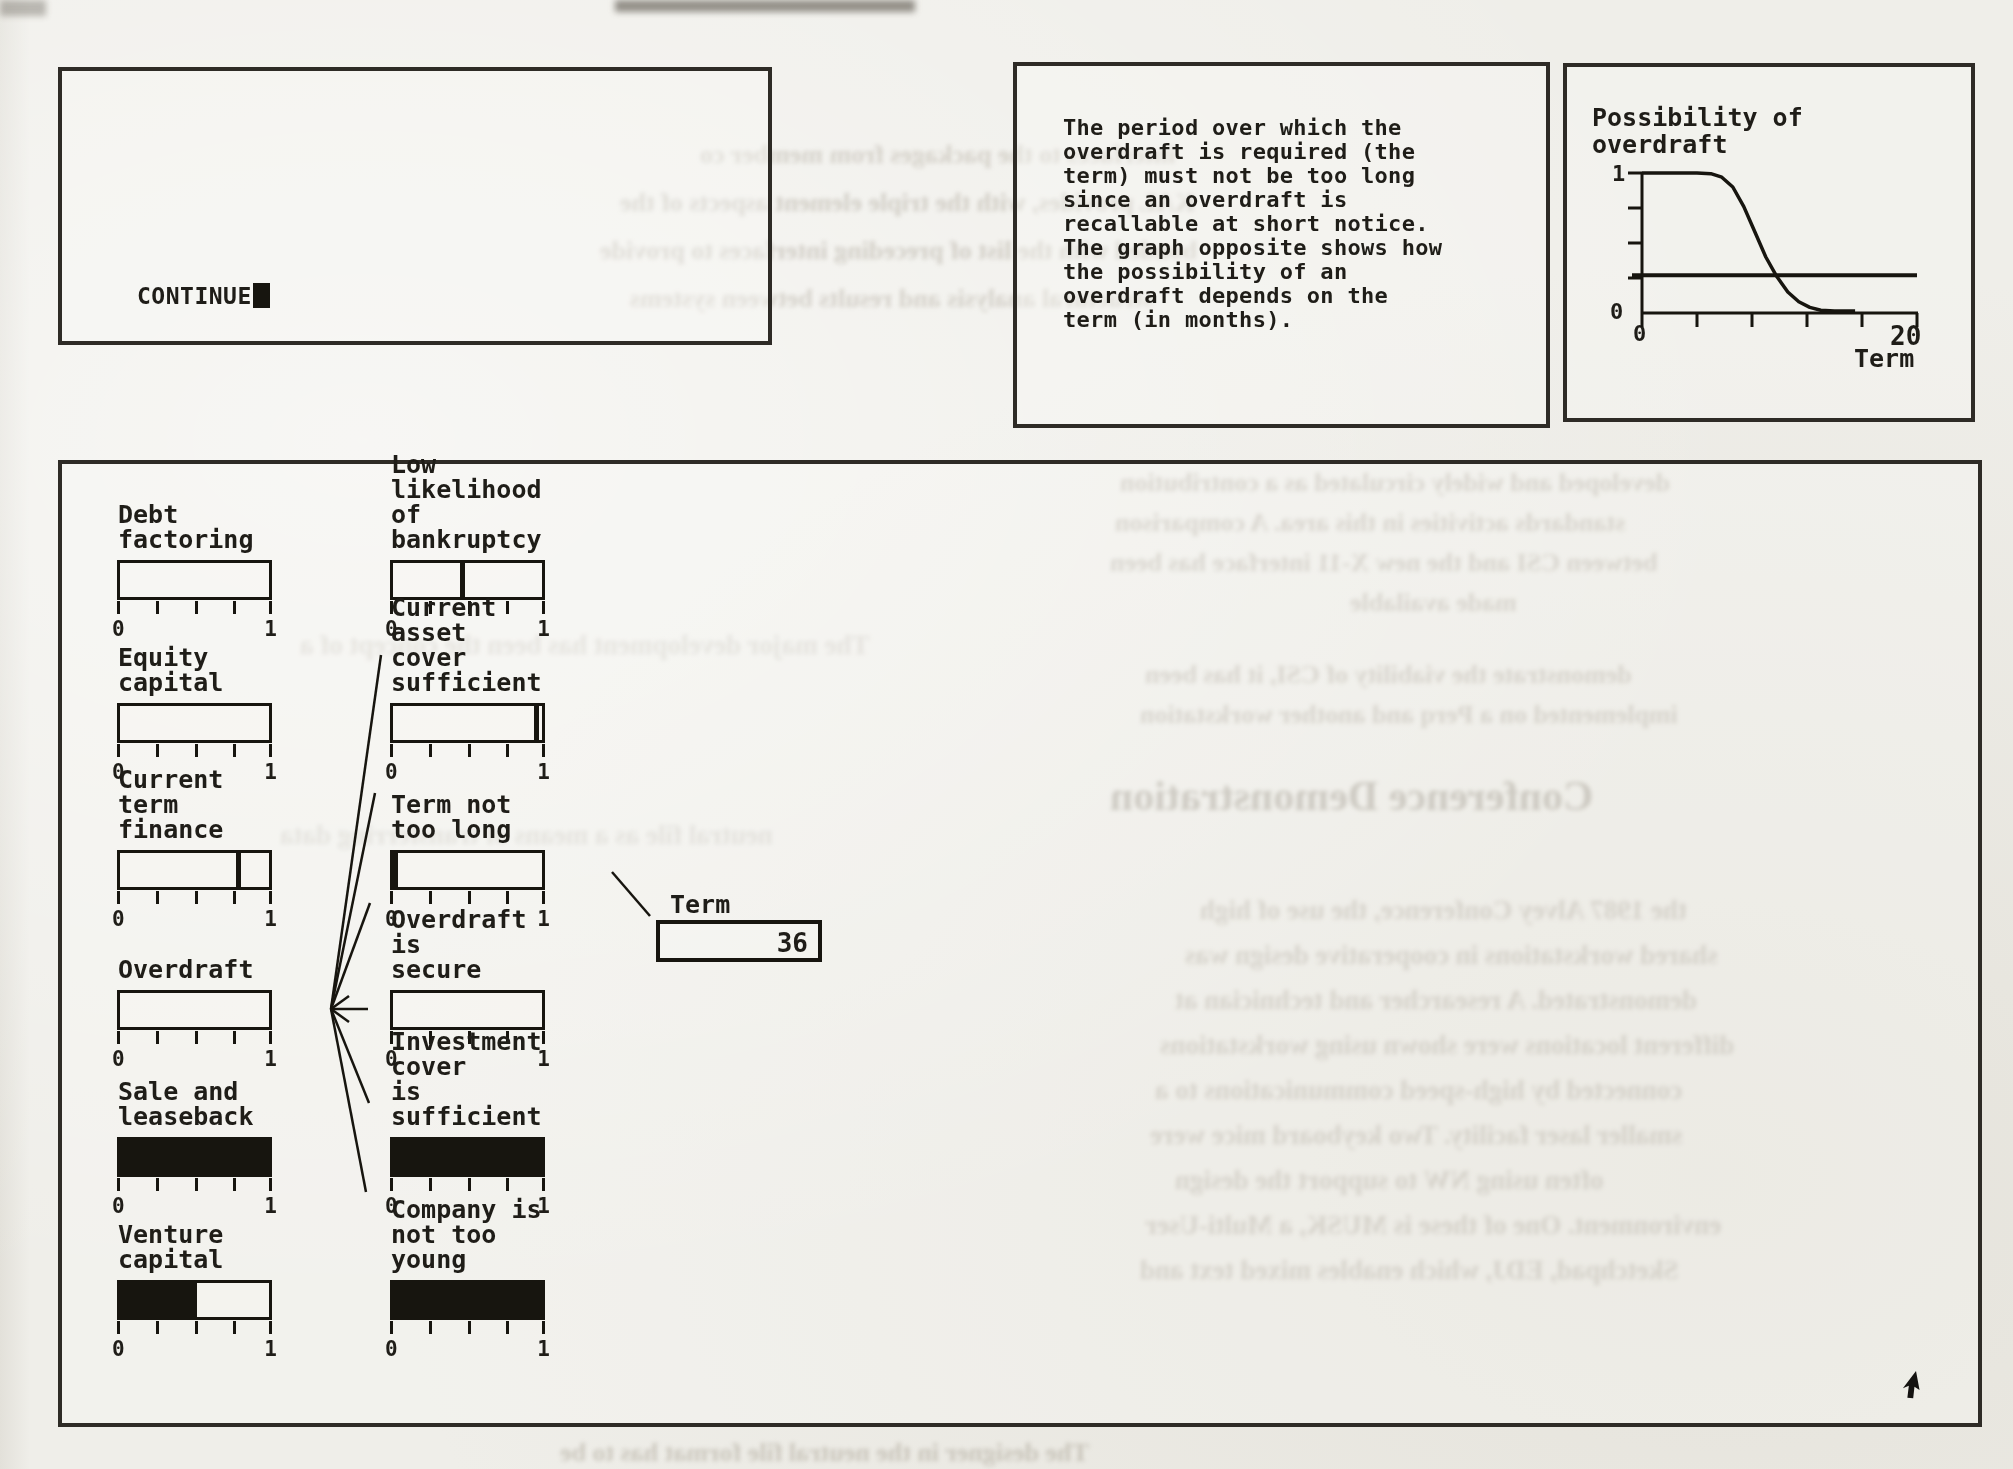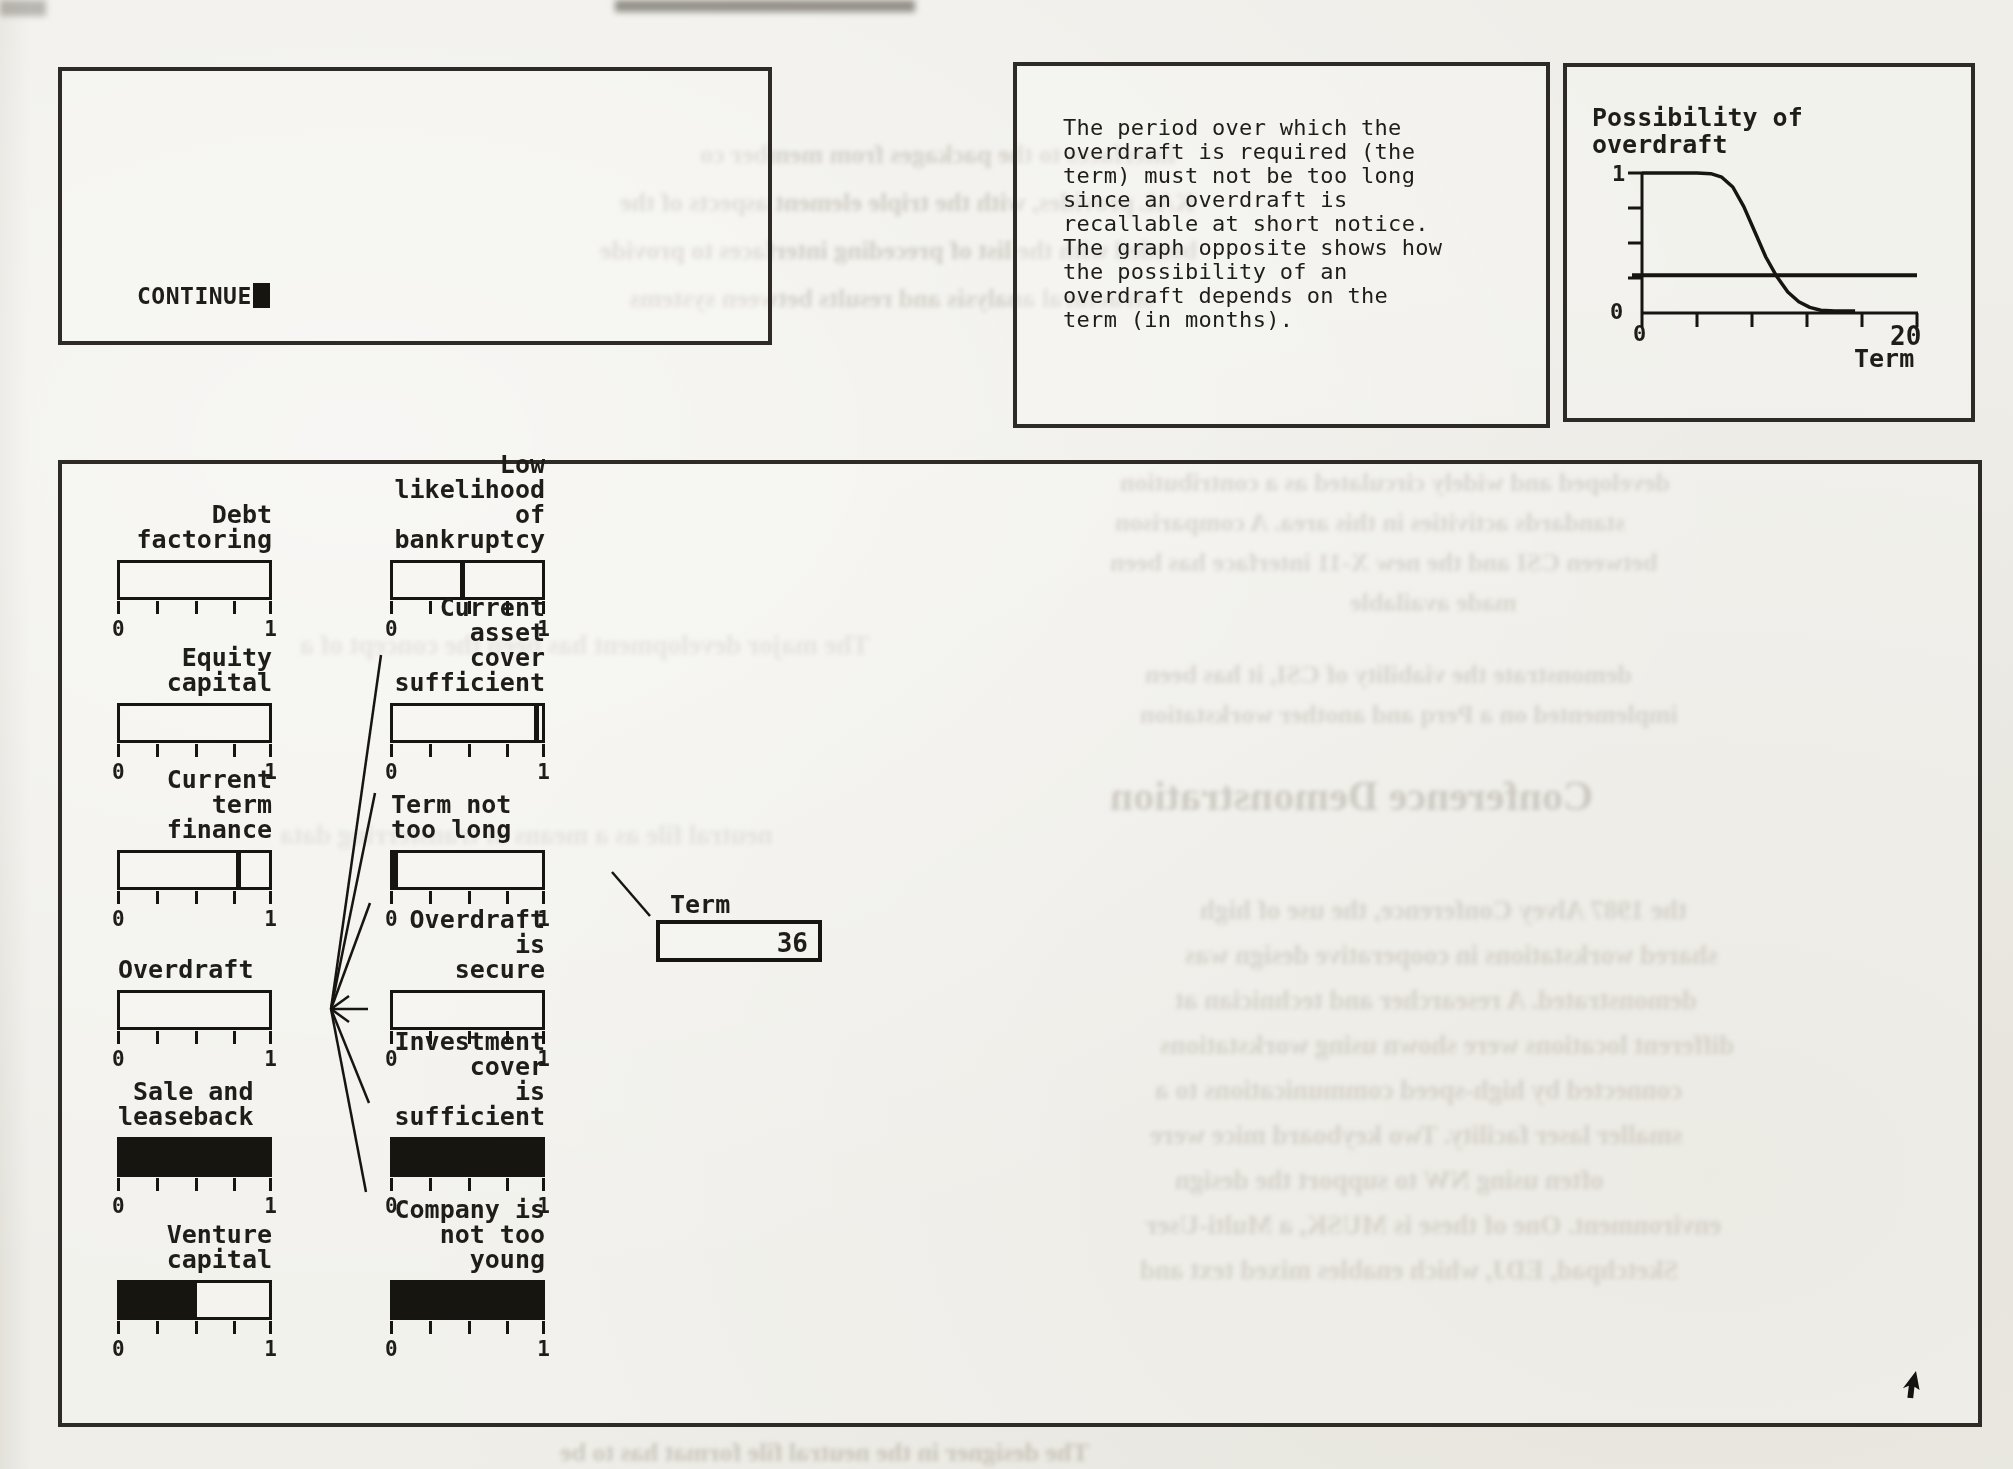--- a/index.html
+++ b/index.html
@@ -13,38 +13,38 @@
   
   .ghost{position:absolute;transform:scaleX(-1);filter:blur(2px);
          font-family:"Liberation Serif", serif;font-weight:bold;
          color:rgba(122,112,93,.34);white-space:nowrap;pointer-events:none;}
   .smudge{position:absolute;background:rgba(70,64,52,.55);filter:blur(3px);pointer-events:none;}
 
   
   .winframe{position:absolute;border:4px solid #2e2b26;background:rgba(250,249,245,.35);}
 
   
-  .body-text{position:absolute;white-space:pre-line;font-weight:400;}
+  .body-text{position:absolute;white-space:pre-line;font-weight:700;}
   #win1-text{left:110px;top:178px;font-size:20px;line-height:27px;letter-spacing:.4px;}
   #win2-text{left:1063px;top:116px;font-size:22px;line-height:24px;letter-spacing:.3px;}
   #continue{position:absolute;left:137px;top:283px;font-size:23px;font-weight:700;letter-spacing:.5px;cursor:pointer;}
   #continue .cursor-block{display:inline-block;width:17px;height:25px;background:#17150f;vertical-align:-4px;margin-left:1px;}
 
   
   .glabel{position:absolute;font-weight:700;}
   #graph-title{left:1592px;top:104px;font-size:25px;line-height:27px;white-space:pre-line;}
   #ylab-1{left:1612px;top:161px;font-size:22px;}
   #ylab-0{left:1610px;top:299px;font-size:22px;}
   #xlab-0{left:1633px;top:321px;font-size:22px;}
   #xlab-20{left:1890px;top:321px;font-size:26px;}
   #xaxis-name{left:1854px;top:344px;font-size:25px;}
 
   
   .meter{position:absolute;width:155px;height:40px;cursor:pointer;}
-  .mlabel{position:absolute;left:1px;bottom:48px;font-size:25px;line-height:25px;font-weight:700;white-space:pre-line;text-align:right;}
+  .mlabel{position:absolute;left:1px;bottom:48px;font-size:25px;line-height:25px;font-weight:700;white-space:pre-line;}
   .mbox{position:absolute;left:0;top:0;width:100%;height:100%;border:3px solid #17150f;box-sizing:border-box;background:rgba(250,249,244,.25);}
   .mfill{position:absolute;left:0;top:0;bottom:0;width:0;background:#17150f;}
   .mmark{position:absolute;top:-1px;bottom:-1px;width:5px;background:#17150f;display:none;}
   .tk{position:absolute;top:41px;width:3px;height:13px;background:#17150f;}
   .amin{position:absolute;left:-5px;top:57px;font-size:21px;font-weight:700;}
   .amax{position:absolute;right:-5px;top:57px;font-size:21px;font-weight:700;}
 
   
   #term-label{position:absolute;left:670px;top:890px;font-size:25px;font-weight:700;}
   #term-box{position:absolute;left:656px;top:920px;width:166px;height:42px;border:4px solid #17150f;box-sizing:border-box;

